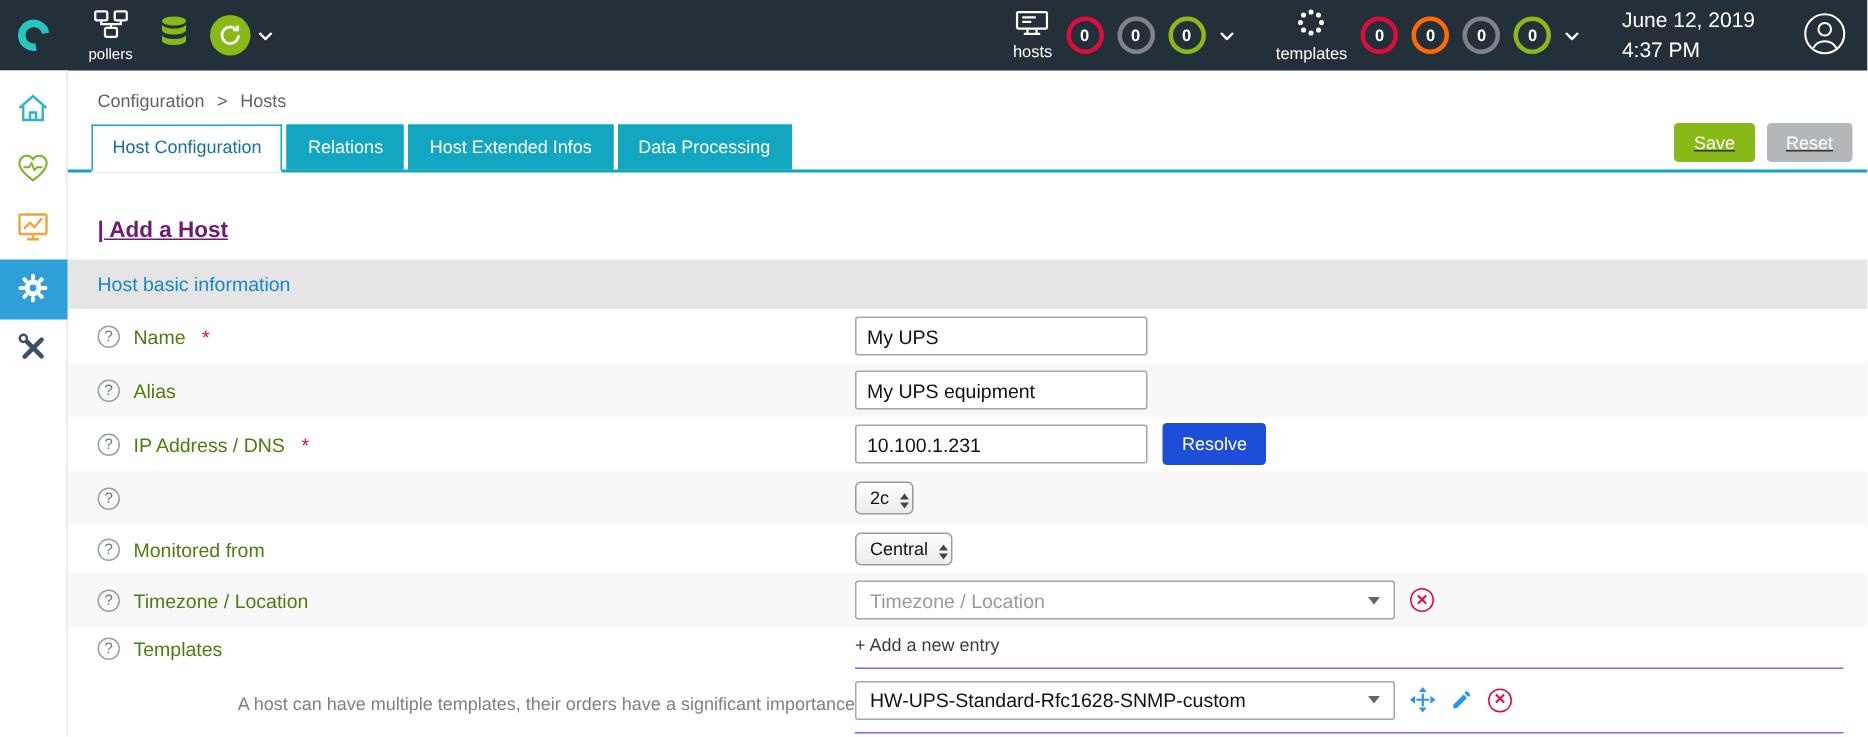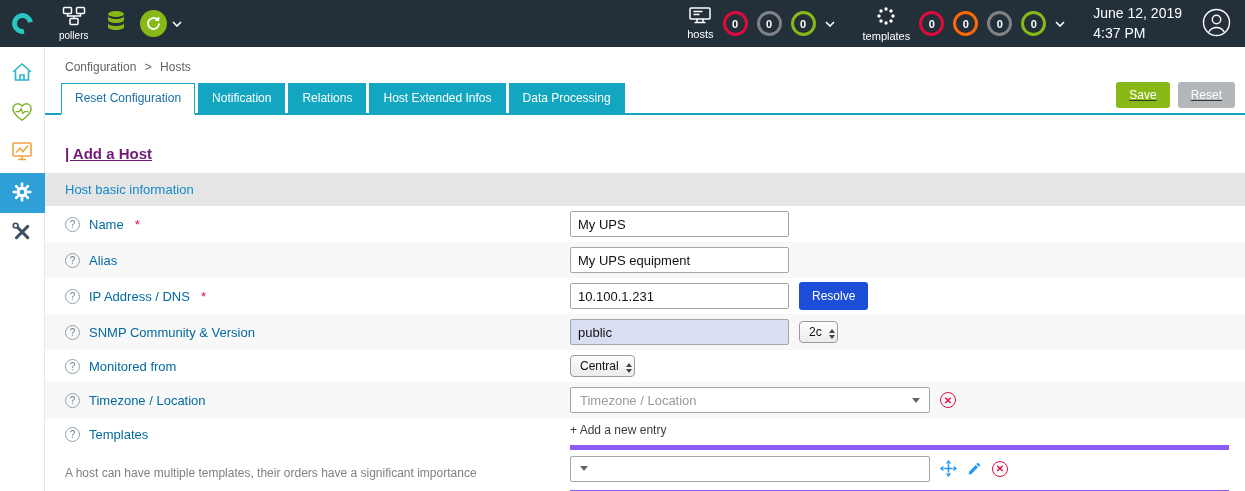--- a/index.html
+++ b/index.html
@@ -28,21 +28,21 @@
   .badge {
     width:25px; height:25px; border-radius:50%; border:3px solid #888;
     display:flex; align-items:center; justify-content:center;
     font-size:11px; font-weight:bold; color:#fff; cursor:pointer;
   }
   .badge.red    { border-color:#e00b3d; }
   .badge.orange { border-color:#ff6905; }
   .badge.gray   { border-color:#818285; }
   .badge.green  { border-color:#88b917; }
   .chev { display:flex; align-items:center; cursor:pointer; }
-  .datetime { margin-right:20px; font-size:14px; line-height:1.4; }
+  .datetime { margin-right:32px; font-size:14px; line-height:1.4; }
   .tb-user { margin-right:14px; cursor:pointer; display:flex; align-items:center; }
 
   
   .sidebar {
     position:absolute; left:0; top:47px; bottom:0; width:45px;
     background:#fff; border-right:1px solid #e8e8e8;
     display:flex; flex-direction:column; align-items:center; padding-top:6px;
   }
   .side-item { width:45px; height:40px; display:flex; align-items:center; justify-content:center; cursor:pointer; }
   .side-item.active { background:#2e9fd7; }
@@ -69,32 +69,32 @@
   .btn.reset { background:#b4b7ba; }
 
   .page-title { color:#701a75; font-size:15px; font-weight:bold; padding:30px 0 11px 20px;text-decoration:underline; }
   .section-bar { background:#e5e5e5; color:#1588c9; font-size:13px; padding:9px 20px; }
 
   
   .frow { display:flex; align-items:center; min-height:36px; padding:0 16px 0 20px; }
   .frow.shade { background:#f8f8f8; }
   .frow.h32 { min-height:32px; }
   .fleft { flex:0 0 505px; display:flex; align-items:center; gap:9px; }
-  .fleft.top { align-items:center; }
+  .fleft.top { align-items:center;justify-content:flex-end; }
   .help {
     flex:0 0 15px; width:15px; height:15px; border-radius:50%;
     border:1px solid #92a2ac; color:#6b7b85; font-size:10px; line-height:13px;
     text-align:center; cursor:pointer;
   }
-  .flabel { font-size:13px; color:#0369a1; }
+  .flabel { font-size:13px; color:#4d7c0f; }
   .req { color:#e00b3d; margin-left:2px; }
   .fright { flex:1; display:flex; align-items:center; gap:10px; }
 
   .tinput {
-    width:219px; height:26px; border:1px solid #a6a6a6; border-radius:2px;
+    width:195px; height:26px; border:1px solid #a6a6a6; border-radius:2px;
     padding:0 7px; font-size:13px; font-family:inherit; color:#111; background:#fff;
   }
   .tinput.inherited { background:#d9def2; }
 
   .btn.resolve { background:#1d4ed8; padding:7px 13px; }
 
   .fakeselect {
     display:inline-flex; align-items:flex-end; gap:7px;
     border:1px solid #9b9b9b; border-radius:4px;
     background:linear-gradient(#fdfdfd,#ececec);
@@ -113,21 +113,21 @@
   .combo .ph  { color:#9a9a9a; }
   .combo .val { color:#111; }
   .caret { width:0; height:0; border-left:4px solid transparent; border-right:4px solid transparent; border-top:5px solid #666; }
 
   .round-x {
     width:16px; height:16px; border-radius:50%; border:1px solid #e00b3d;
     color:#e00b3d; font-size:10px; font-weight:bold; line-height:13px;
     display:flex; align-items:center; justify-content:center; cursor:pointer;
   }
 
-  .tpl-box { flex:1; display:flex; align-items:center; gap:10px; border-bottom:5px solid #8b5cf6; padding:5px 0 8px; }
+  .tpl-box { flex:1; display:flex; align-items:center; gap:10px; border-bottom:1px solid #8b5cf6; padding:5px 0 8px; }
   .add-entry { font-size:12px; color:#3d3d3d; cursor:pointer; }
   .note { font-size:12px; color:#808080; line-height:1.5; }
   .note-link { color:#3cb4c7; cursor:pointer; }
   .tool-ic { display:flex; align-items:center; cursor:pointer; }
 
   .radio-group { display:flex; align-items:center; gap:16px; }
   .radio { display:flex; align-items:center; gap:6px; font-size:13px; color:#333; cursor:pointer; }
   .rdot { width:15px; height:15px; border-radius:50%; position:relative; }
   .rdot.on  { border:2px solid #2196f3; }
   .rdot.on::after { content:""; position:absolute; inset:2px; border-radius:50%; background:#2196f3; }
@@ -321,22 +321,21 @@
 
   <main class="content">
 
     <div class="breadcrumb">
       <span>Configuration</span>
       <span class="sep">&gt;</span>
       <span>Hosts</span>
     </div>
 
     <div class="tabs-row">
-      <div class="tab active">Reset Configuration</div>
-      <div class="tab">Notification</div>
+      <div class="tab active">Host Configuration</div>
       <div class="tab">Relations</div>
       <div class="tab">Host Extended Infos</div>
       <div class="tab">Data Processing</div>
       <div class="tab-actions">
         <button class="btn save">Save</button>
         <button class="btn reset">Reset</button>
       </div>
     </div>
 
     <div class="page-title">| Add a Host</div>
@@ -372,24 +371,22 @@
       </div>
       <div class="fright">
         <input class="tinput" type="text" value="10.100.1.231" style="">
         <button class="btn resolve">Resolve</button>
       </div>
     </div>
 
     <div class="frow shade">
       <div class="fleft">
         <span class="help">?</span>
-        <span class="flabel">SNMP Community &amp; Version</span>
-      </div>
-      <div class="fright">
-        <input class="tinput inherited" type="text" value="public" style="">
+      </div>
+      <div class="fright">
         <span class="fakeselect">
           <span>2c</span>
           <span class="spin">
               <i class="up"></i>
               <i class="down"></i>
             </span>
         </span>
       </div>
     </div>
 
@@ -437,20 +434,21 @@
 
     <div class="frow" style="min-height:45px;">
       <div class="fleft top">
         <div class="note">
           <span>A host can have multiple templates, their orders have a significant importance</span><br>
         </div>
       </div>
       <div class="fright">
         <div class="tpl-box">
           <div class="combo">
+            <span class="val">HW-UPS-Standard-Rfc1628-SNMP-custom</span>
             <span class="caret"></span>
           </div>
           <span class="tool-ic">
             <svg width="17" height="17" viewBox="0 0 16 16" fill="#2196f3">
               <path d="M8 0l2.5 3.2h-5L8 0zM8 16l-2.5-3.2h5L8 16zM0 8l3.2-2.5v5L0 8zM16 8l-3.2 2.5v-5L16 8zM7.3 4h1.4v8H7.3zM4 7.3h8v1.4H4z"></path>
             </svg>
           </span>
           <span class="tool-ic">
             <svg width="15" height="15" viewBox="0 0 16 16" fill="#2196f3">
               <path d="M2 11.6V14h2.4l7.3-7.3-2.4-2.4L2 11.6zM13.8 5.1c.3-.3.3-.8 0-1.1l-1.8-1.8c-.3-.3-.8-.3-1.1 0l-1 1 2.9 2.9 1-1z"></path>

